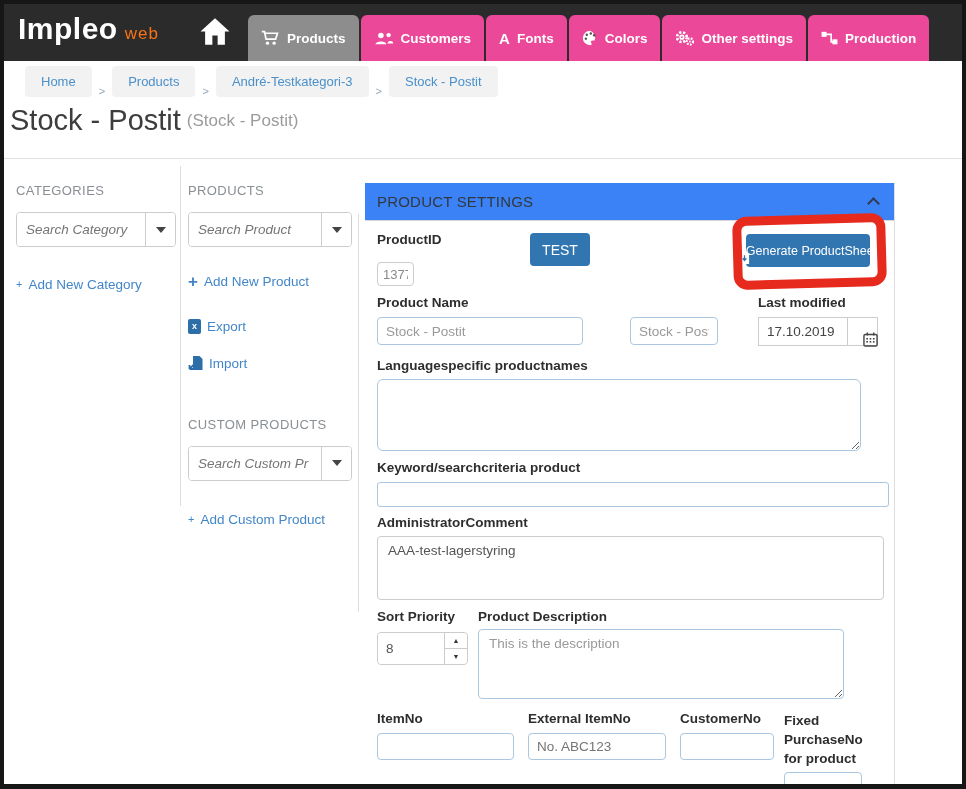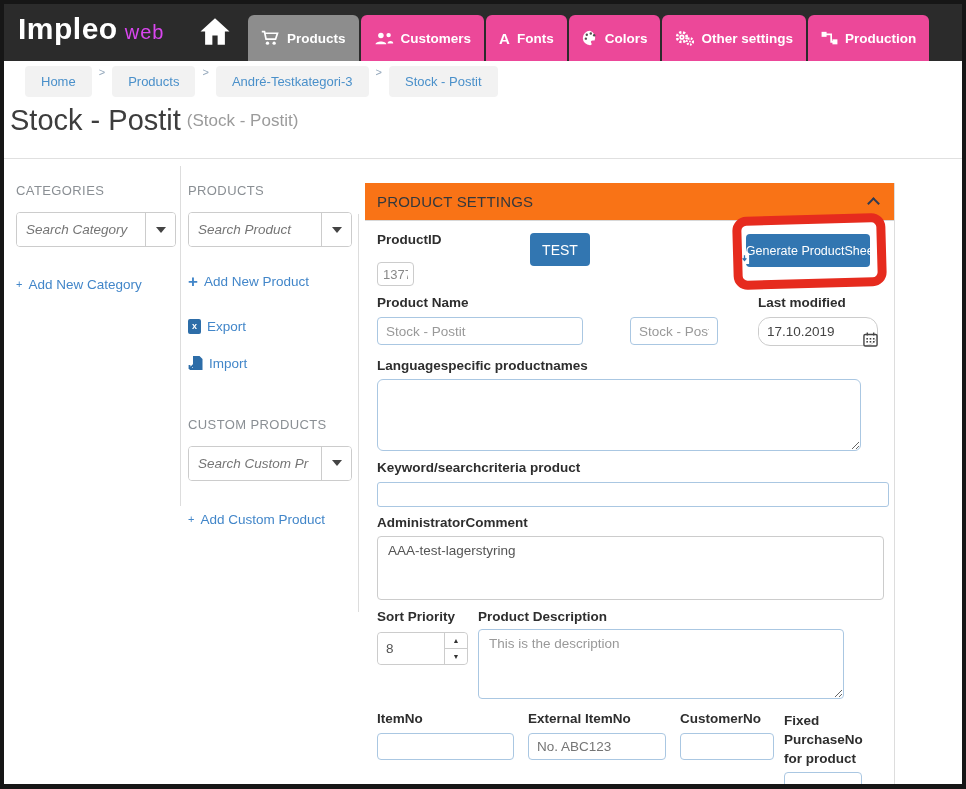--- a/index.html
+++ b/index.html
@@ -3,30 +3,30 @@
 <meta charset="utf-8">
 <style>
   html,body{margin:0;padding:0;background:#888;}
   *{box-sizing:border-box;font-family:"Liberation Sans",sans-serif;}
   .screen{position:relative;width:966px;height:789px;background:#fff;overflow:hidden;margin:0 auto;}
   .frame{position:absolute;inset:0;border:4px solid #161616;border-bottom-width:5px;z-index:90;pointer-events:none;}
 
   
   .navbar{position:absolute;left:0;top:0;width:100%;height:61px;background:#2b2b2b;}
   .logo{position:absolute;left:18px;top:12px;color:#fff;font-size:30px;font-weight:bold;letter-spacing:.5px;}
-  .logo .suffix{font-size:20px;font-weight:300;color:#d946ef;margin-left:7px;letter-spacing:1px;}
+  .logo .suffix{font-size:17px;font-weight:300;color:#f97316;margin-left:7px;letter-spacing:1px;}
   .home{position:absolute;left:196px;top:16px;width:38px;height:34px;display:flex;align-items:center;justify-content:center;cursor:pointer;}
   .tabs{position:absolute;left:248px;bottom:0;display:flex;align-items:flex-end;gap:2px;}
   .tab{height:46px;display:flex;align-items:center;gap:7px;padding:0 13px;background:#ec4899;border-radius:6px 6px 0 0;color:#fff;font-size:13.5px;font-weight:bold;cursor:pointer;white-space:nowrap;}
   .tab.active{background:#8d8d8d;}
   .tab .ticon{display:flex;align-items:center;}
   .ticon .glyph{font-size:15px;font-weight:bold;}
 
   
-  .breadcrumb{position:absolute;left:25px;top:66px;display:flex;align-items:flex-start;}
+  .breadcrumb{position:absolute;left:25px;top:66px;display:flex;align-items:flex-end;}
   .crumb{background:#f2f2f2;border-radius:4px;padding:8px 16px;color:#4a90ca;font-size:13px;cursor:pointer;}
   .crumb-sep{color:#93a7bb;font-size:11px;margin:0 7px;}
 
   
   .page-title{position:absolute;left:10px;top:104px;color:#3d3d3d;font-size:29px;font-weight:400;}
   .page-subtitle{font-size:17px;color:#9b9b9b;font-weight:400;margin-left:6px;vertical-align:4px;}
   .rule{position:absolute;left:0;top:158px;width:100%;height:0;border-top:1px solid #e0e0e0;}
 
   
   .colhead{color:#8a8f94;font-size:13px;font-weight:400;letter-spacing:.4px;margin:0 0 14px 0;}
@@ -41,39 +41,39 @@
   .combo .combo-btn{width:30px;border-left:1px solid #ccc;background:#fff;display:flex;align-items:center;justify-content:center;cursor:pointer;}
   .caret{width:0;height:0;border-left:5px solid transparent;border-right:5px solid transparent;border-top:6px solid #444;}
 
   .blue-link{color:#4286c9;font-size:13.5px;cursor:pointer;display:inline-flex;align-items:center;gap:6px;}
   .plus-sm{font-size:11px;line-height:1;}
   .plus-lg{font-size:17px;font-weight:bold;line-height:1;}
   .file-badge{position:relative;width:13px;height:15px;border-radius:2px;background:#2d6da8;display:inline-flex;align-items:center;justify-content:center;color:#fff;font-size:9px;font-weight:bold;}
 
   
   .panel{position:absolute;left:365px;top:183px;width:530px;height:602px;border-right:1px solid #ddd;}
-  .panel-head{height:38px;background:#f97316;border-bottom:1px solid #d8d8d8;display:flex;align-items:center;justify-content:space-between;padding:0 16px 0 12px;}
+  .panel-head{height:38px;background:#3b82f6;border-bottom:1px solid #d8d8d8;display:flex;align-items:center;justify-content:space-between;padding:0 16px 0 12px;}
   .panel-title{font-size:15px;color:#33383d;letter-spacing:.2px;}
   .chev-up{width:9px;height:9px;border-left:2px solid #2f3b52;border-top:2px solid #2f3b52;transform:rotate(45deg);margin-top:4px;cursor:pointer;}
   .panel *{position:absolute;}
   .panel .panel-head,.panel .panel-head *{position:static;}
 
   .flabel{font-size:13.5px;font-weight:bold;color:#2e2e2e;white-space:nowrap;}
   .tbox{border:1px solid #aac7e2;border-radius:4px;font-size:13.5px;color:#999;padding:0 8px;background:#fff;outline:none;}
   .gbox{border:1px solid #ccc;border-radius:4px;font-size:13.5px;color:#555;padding:0 8px;background:#fff;outline:none;}
   textarea.tbox,textarea.gbox{padding:6px 10px;resize:both;}
   textarea.noresize{resize:none;}
 
   .btn{border:none;border-radius:4px;background:#3276b1;color:#fff;cursor:pointer;display:flex;align-items:center;justify-content:center;gap:7px;}
   .btn-test{left:165px;top:50px;width:60px;height:33px;font-size:14px;}
   .btn-gen{left:381px;top:51px;width:124px;height:33px;font-size:12.5px;white-space:nowrap;}
 
   .marker{left:368px;top:32px;width:153px;height:73px;border:9px solid #e62b1e;border-radius:14px;transform:rotate(-1.6deg);z-index:5;pointer-events:none;}
 
-  .dategroup{left:393px;top:134px;width:120px;height:29px;border:1px solid #ccc;border-radius:12px;background:#fff;display:flex;position:absolute;align-items:center;}
+  .dategroup{left:393px;top:134px;width:120px;height:29px;border:1px solid #ccc;border-radius:0;background:#fff;display:flex;position:absolute;}
   .dategroup input{position:static;flex:1;min-width:0;border:none;outline:none;border-radius:4px 0 0 4px;padding:0 8px;font-size:13.5px;color:#444;}
   .dategroup .calbtn{position:static;width:30px;border-left:1px solid #ccc;background:#fff;border-radius:0 4px 4px 0;display:flex;align-items:center;justify-content:center;cursor:pointer;}
 
   .spin{left:12px;top:449px;width:91px;height:33px;border:1px solid #ccc;border-radius:4px;display:flex;background:#fff;position:absolute;}
   .spin input{position:static;flex:1;min-width:0;border:none;outline:none;padding:0 8px;font-size:13.5px;color:#555;border-radius:4px;}
   .spin .spinbtns{position:static;width:23px;border-left:1px solid #ccc;display:flex;flex-direction:column;}
   .spin .sbtn{position:static;flex:1;display:flex;align-items:center;justify-content:center;font-size:7px;color:#333;cursor:pointer;background:#fff;}
   .spin .sbtn:first-child{border-bottom:1px solid #ccc;border-radius:0 4px 0 0;}
   .spin .sbtn:last-child{border-radius:0 0 4px 0;}
 </style>

